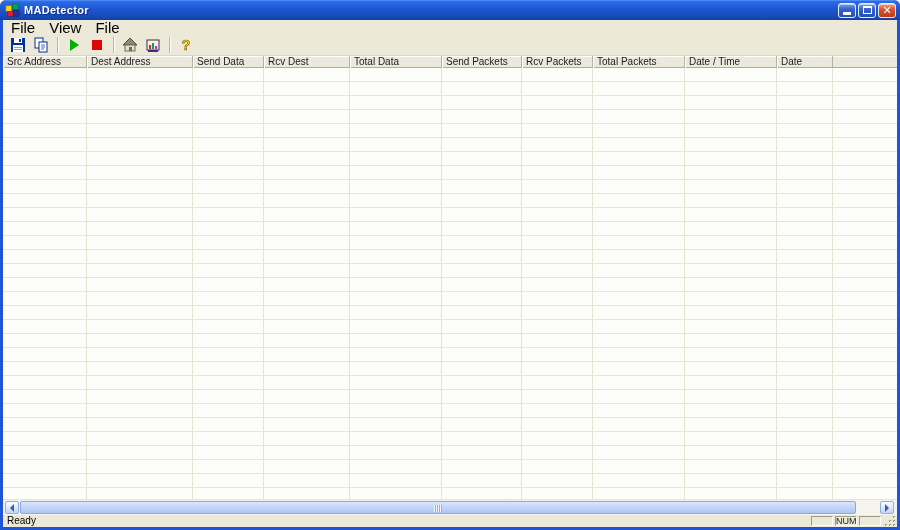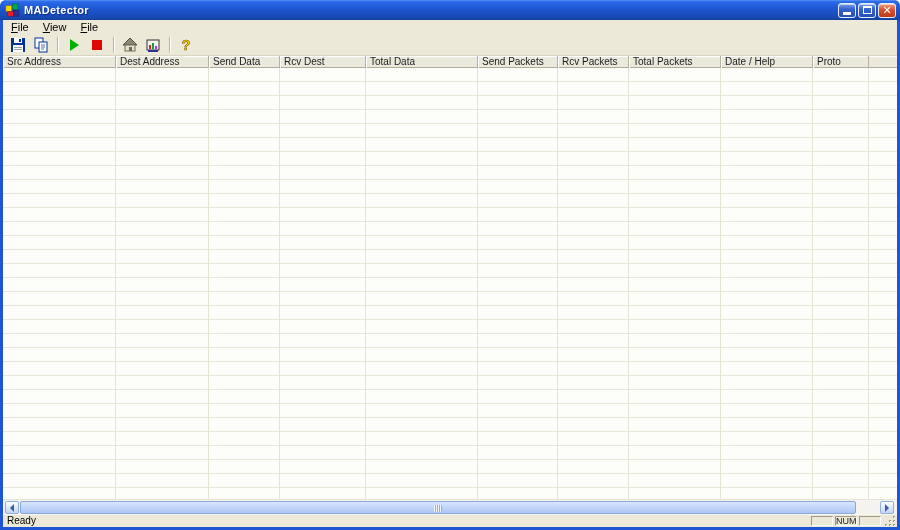--- a/index.html
+++ b/index.html
@@ -41,21 +41,21 @@
   .chrome {
     position:absolute; left:3px; right:3px; top:20px; bottom:3px;
     background:#ECE9D8; display:flex; flex-direction:column; overflow:hidden;
   }
 
   .menubar {
     height:14px; background:#ECE9D8; display:flex; align-items:center;
     padding-left:1px; flex:0 0 auto;
   }
   .menu-item {
-    display:inline-block; font-size:11px; line-height:13px; color:#000;
+    display:inline-block; font-size:15px; line-height:13px; color:#000;
     padding:0 7px; cursor:default;
   }
   .menu-item::first-letter { text-decoration:underline; }
 
   .toolbar {
     height:22px; background:#ECE9D8; display:flex; align-items:center;
     padding-left:5px; gap:3px; flex:0 0 auto;
     border-bottom:1px solid #D8D5C4;
   }
   .tbtn { width:20px; height:19px; display:flex; align-items:center; justify-content:center; }
@@ -75,21 +75,21 @@
   .hfill { flex:1 1 auto; background:#EBE8DC; box-shadow:inset 0 1px 0 #FFFFFF, inset 0 -1px 0 #AFAC99; }
 
   
   .lbody {
     flex:1 1 auto; position:relative; background:#FDFDF9; display:flex; overflow:hidden;
     background-image:repeating-linear-gradient(to bottom, transparent 0px, transparent 13px, #E7E6D8 13px, #E7E6D8 14px);
   }
   .gcol { flex:0 0 auto; border-right:1px solid #E4E3D4; height:100%; }
   .gfill { flex:1 1 auto; }
 
-  .c0{width:113px}.c1{width:93px}.c2{width:71px}.c3{width:86px}.c4{width:112px}
+  .c0{width:84px}.c1{width:106px}.c2{width:71px}.c3{width:86px}.c4{width:92px}
   .c5{width:80px}.c6{width:71px}.c7{width:92px}.c8{width:92px}.c9{width:56px}
 
   
   .hscroll { height:15px; position:relative; background:#F4F3EE; flex:0 0 auto; border-top:1px solid #E6E4D6; }
   .sbtn {
     position:absolute; top:1px; width:14px; height:13px;
     background:linear-gradient(180deg,#FDFEFF 0%,#DCE7FB 55%,#C3D5F6 100%);
     border:1px solid #93AEDC; border-radius:2px;
     display:flex; align-items:center; justify-content:center;
   }
@@ -212,22 +212,22 @@
 
     <div class="lheader">
       <span class="hcell c0">Src Address</span>
       <span class="hcell c1">Dest Address</span>
       <span class="hcell c2">Send Data</span>
       <span class="hcell c3">Rcv Dest</span>
       <span class="hcell c4">Total Data</span>
       <span class="hcell c5">Send Packets</span>
       <span class="hcell c6">Rcv Packets</span>
       <span class="hcell c7">Total Packets</span>
-      <span class="hcell c8">Date / Help</span>
-      <span class="hcell c9">Proto</span>
+      <span class="hcell c8">Date / Time</span>
+      <span class="hcell c9">Date</span>
       <span class="hfill"></span>
     </div>
 
     <div class="lbody">
       <span class="gcol c0"></span>
       <span class="gcol c1"></span>
       <span class="gcol c2"></span>
       <span class="gcol c3"></span>
       <span class="gcol c4"></span>
       <span class="gcol c5"></span>

